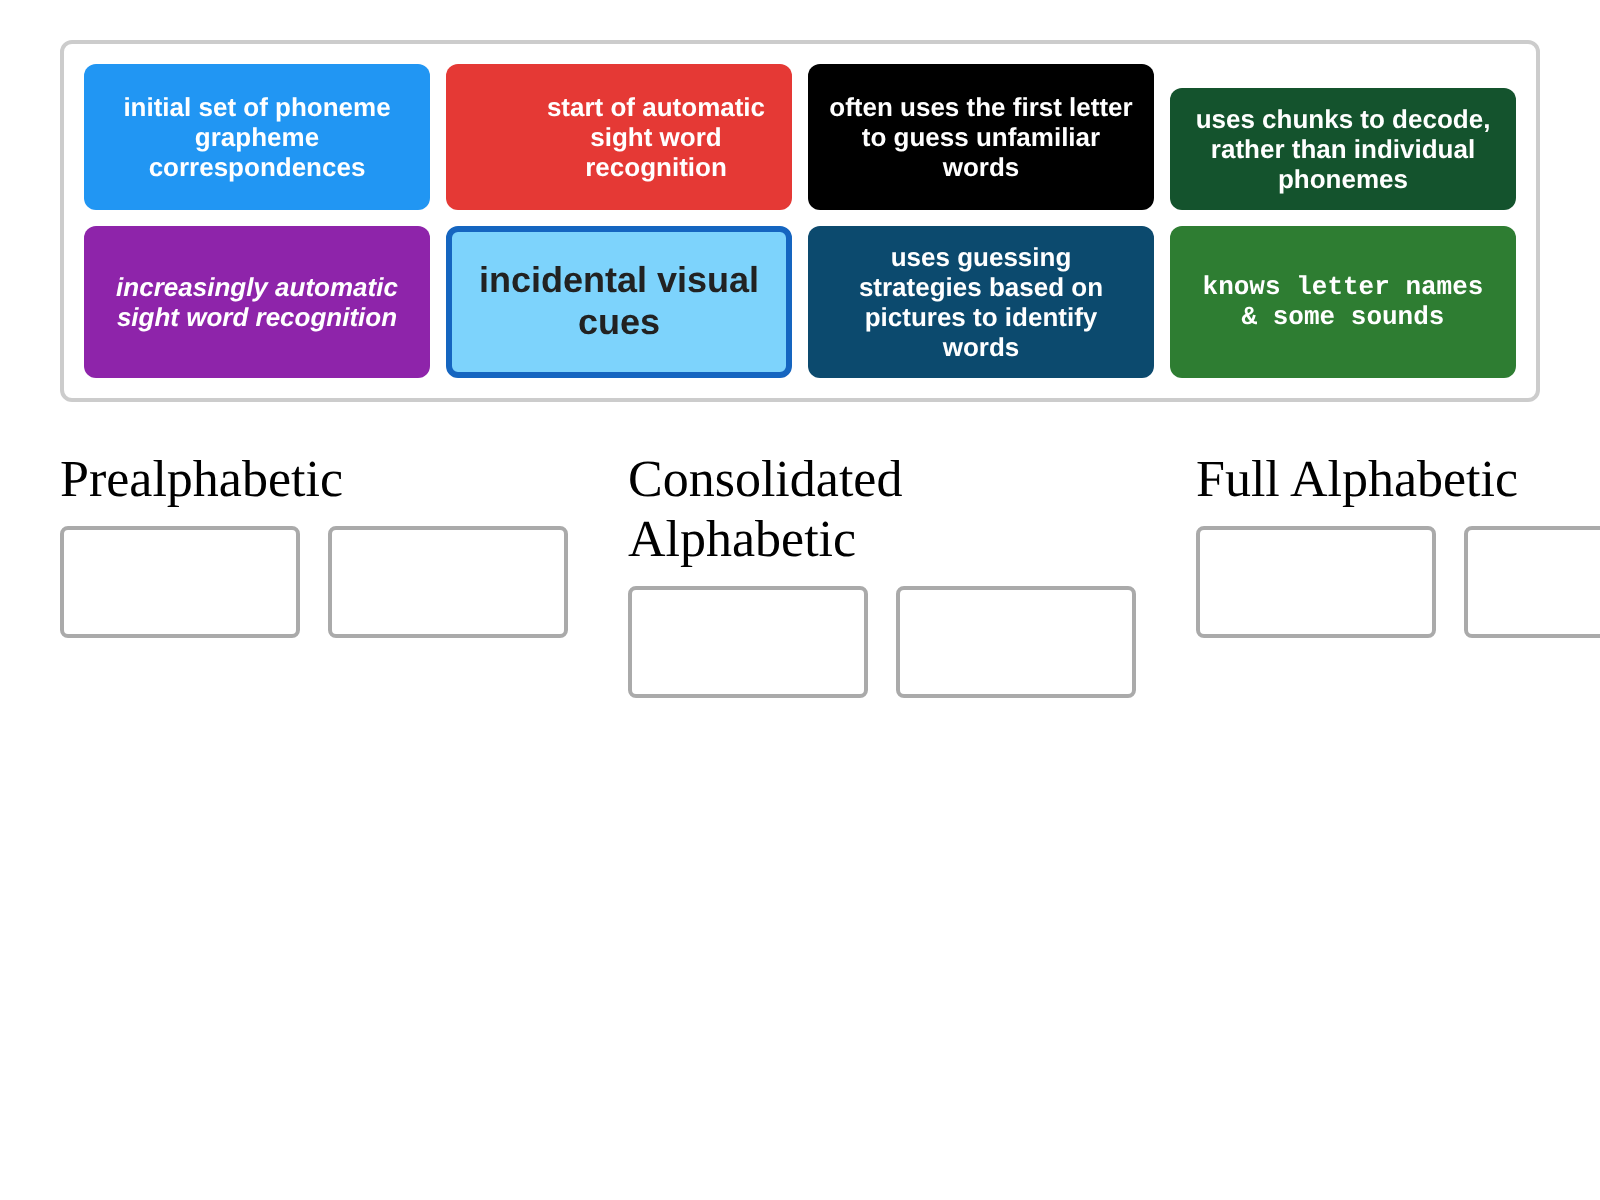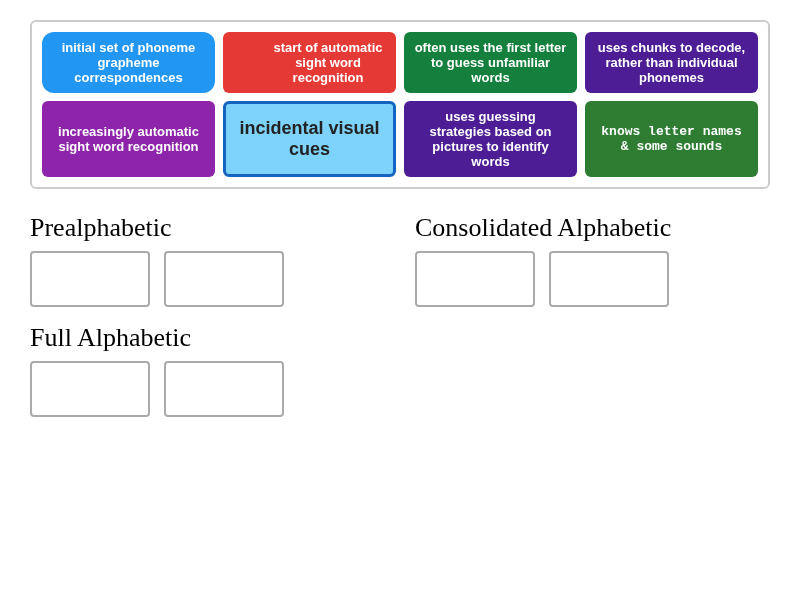--- a/index.html
+++ b/index.html
@@ -34,39 +34,39 @@
       font-size: 13px;
       font-weight: bold;
       color: #fff;
       display: flex;
       align-items: center;
       justify-content: center;
       min-height: 52px;
       cursor: grab;
     }
 
-    .card-blue { background: #2196F3; border-radius: 12px; }
+    .card-blue { background: #2196F3; }
     .card-red { background: #e53935; padding-left: 47px; }
-    .card-orange { background: #15803d; }
-    .card-green { background: #4c1d95; }
-    .card-purple { background: #8e24aa; }
+    .card-orange { background: #000000; }
+    .card-green { background: #14532d; margin-top: 12px; }
+    .card-purple { background: #8e24aa; font-style: italic; }
     .card-white-border {
       background: #7dd3fc;
       color: #222;
       border: 3px solid #1565c0;
       font-size: 18px;
       font-weight: bold;
     }
     .card-dark-green { background: #2e7d32; font-family: Liberation Mono, monospace; }
-    .card-light-green { background: #4c1d95; }
+    .card-light-green { background: #0c4a6e; }
 
     
     .sections {
       display: grid;
-      grid-template-columns: 1fr 1fr;
+      grid-template-columns: 1fr 1fr 1fr;
       grid-template-rows: auto auto;
       gap: 0 30px;
     }
 
     .section-label {
       font-size: 26px;
       font-weight: normal;
       font-family: 'Times New Roman', serif;
       margin-bottom: 8px;
     }

